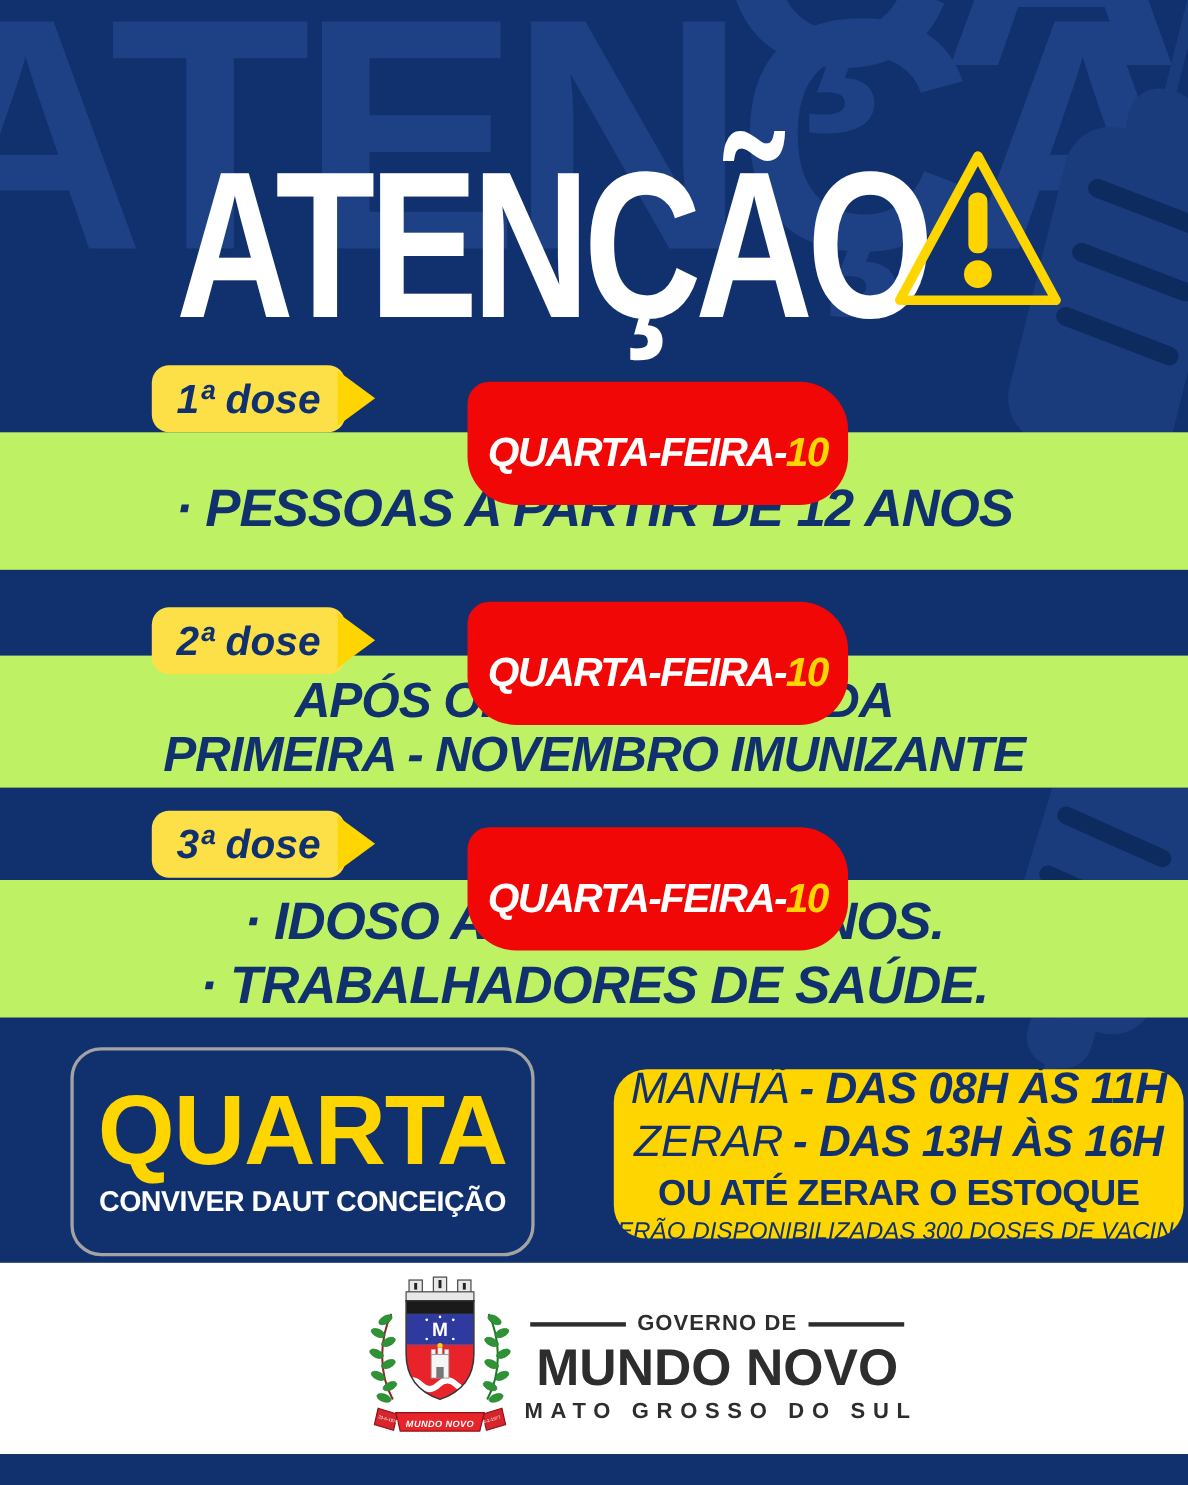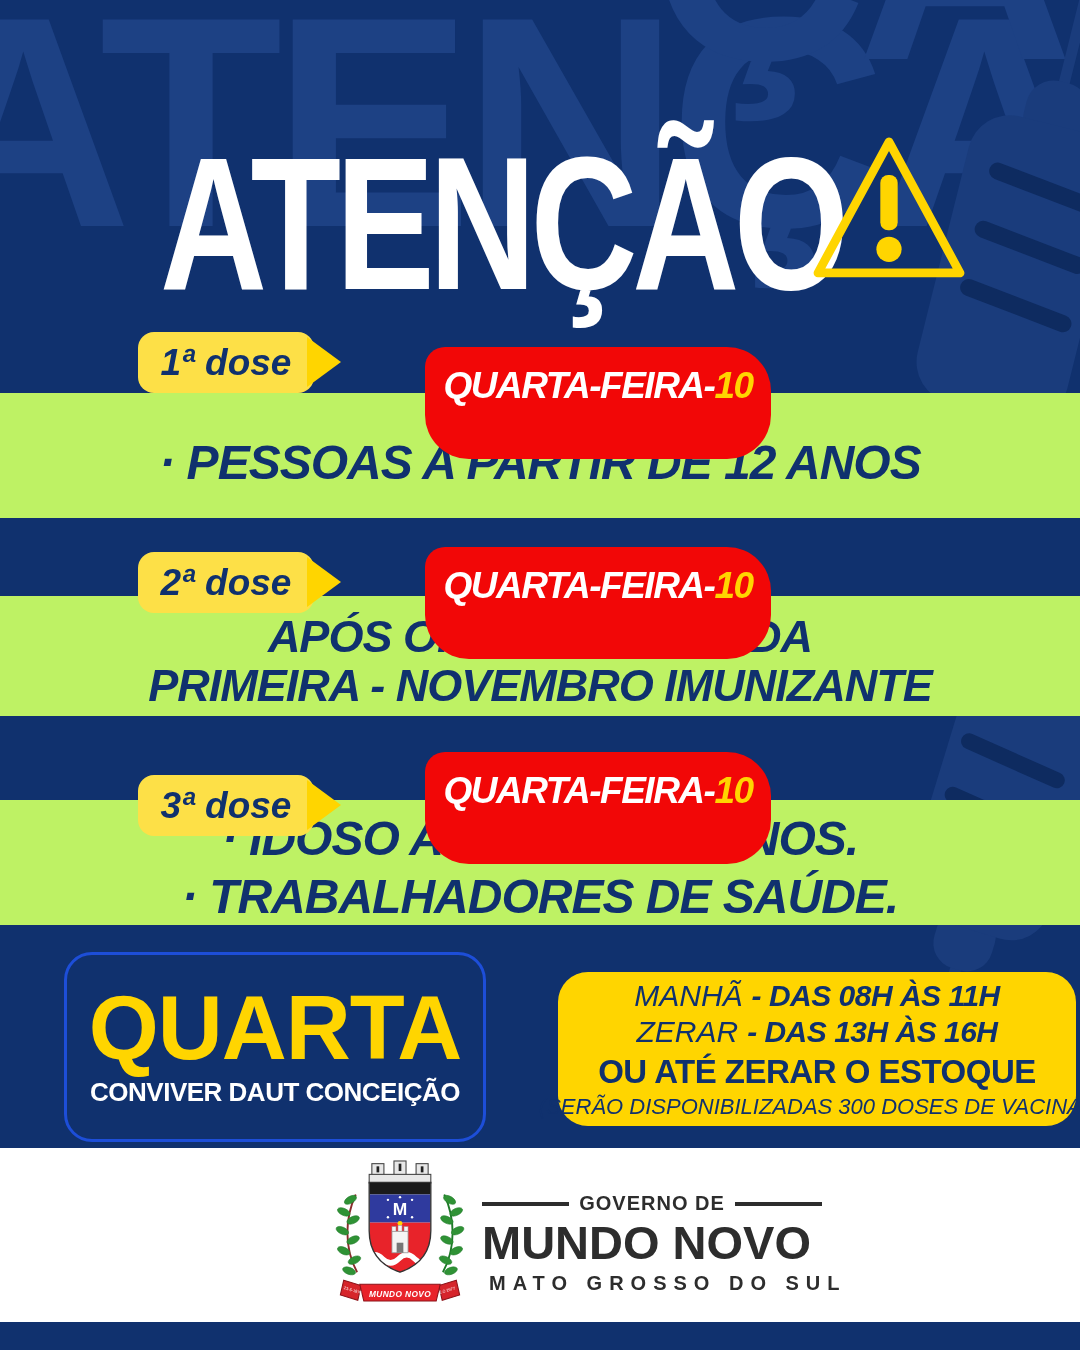--- a/index.html
+++ b/index.html
@@ -31,66 +31,66 @@
     position:absolute; z-index:3; left:138px; width:176px; height:61px;
     background:#fde047; border-radius:16px;
     display:flex; align-items:center; justify-content:center;font-style:italic;
   }
   .dose-badge::after {
     content:""; position:absolute; left:100%; margin-left:-7px; top:5px;
     width:0; height:0; border-top:25px solid transparent;
     border-bottom:25px solid transparent; border-left:34px solid #FFD500;
   }
   .dose-badge span { font-size:37px; font-weight:900; color:#10316E; }
-  .db1 { top:332px; } .db2 { top:552px; } .db3 { top:737px;margin-top:38px; }
+  .db1 { top:332px; } .db2 { top:552px; } .db3 { top:737px; }
   .red-badge {
     position:absolute; z-index:4; left:425px; width:346px; height:112px;
     background:#F20707; border-radius:20px 44px 44px 44px;
-    display:flex; align-items:flex-start; justify-content:center;
+    display:flex; align-items:center; justify-content:center;
     box-sizing:border-box; padding-top:18px;
     font-style:italic; font-weight:900; font-size:37px; letter-spacing:-1.5px;
     white-space:nowrap;
   }
   .red-badge .day { color:#FFFFFF; }
   .red-badge .daynum { color:#FFD500; }
   .rb1 { top:347px; } .rb2 { top:547px; } .rb3 { top:752px; }
   
   .band {
     position:absolute; z-index:1; left:0; width:1080px; background:#bef264;
     display:flex; flex-direction:column; align-items:center; justify-content:center;
     color:#10316E; font-style:italic; font-weight:900; text-align:center;
   }
   .band1 { top:393px; height:125px; font-size:48px; letter-spacing:-1px; padding-top:14px; box-sizing:border-box; }
   .band2 { top:596px; height:120px; font-size:45px; line-height:1.08; letter-spacing:-1px; padding-top:12px; box-sizing:border-box; }
   .band3 { top:800px; height:125px; font-size:48px; line-height:1.2; letter-spacing:-1px; padding-top:10px; box-sizing:border-box; }
   
   .event-box {
     position:absolute; z-index:2; left:64px; top:952px; width:416px; height:184px;
-    border:3px solid #1d4ed8; border-radius:28px;
+    border:3px solid #a3a3a3; border-radius:28px;
     display:flex; flex-direction:column; align-items:center; justify-content:center;
   }
   .event-day { color:#FFD500; font-size:90px; font-weight:900; line-height:0.95; letter-spacing:-1px; }
   .event-date { color:#FFFFFF; font-size:24px; font-weight:700; letter-spacing:12px; margin-top:9px; margin-left:12px; white-space:nowrap; }
   .event-loc { color:#FFFFFF; font-size:26px; font-weight:900; letter-spacing:-0.5px; margin-top:5px; white-space:nowrap; }
   .schedule-box {
     position:absolute; z-index:2; left:558px; top:972px; width:518px; height:154px;
     background:#FFD500; border-radius:30px; color:#10316E;
     display:flex; flex-direction:column; align-items:center; justify-content:center;
   }
-  .sched-line { display:flex; gap:9px; font-size:30px; font-style:italic; line-height:1.22; white-space:nowrap; }
+  .sched-line { display:flex; gap:9px; font-size:40px; font-style:italic; line-height:1.22; white-space:nowrap; }
   .slabel { font-weight:400; }
   .stime  { font-weight:900; letter-spacing:-0.5px; }
   .sched-stock { font-size:33px; font-weight:900; line-height:1.25; letter-spacing:-0.5px; white-space:nowrap; }
   .sched-note  { font-size:22px; font-style:italic; font-weight:400; margin-top:2px; white-space:nowrap; }
   
   .footer { position:absolute; z-index:2; left:0; top:1148px; width:1080px; height:174px; background:#FFFFFF; }
   .crest { position:absolute; left:333px; top:8px; }
   .gov-block {
     position:absolute; left:482px; top:44px; width:340px;
-    display:flex; flex-direction:column; color:#2D2D2D;
+    display:flex; flex-direction:column; align-items:center; color:#2D2D2D;
   }
   .gov-label-row { display:flex; align-items:center; gap:10px; width:100%; font-size:20px; font-weight:700; letter-spacing:1px; }
   .gl-line { height:4px; background:#2D2D2D; flex:1; }
   .gov-name  { font-size:47px; font-weight:900; line-height:1.05; margin-top:3px; white-space:nowrap; }
   .gov-state { font-size:20px; font-weight:700; letter-spacing:7px; margin-top:5px; margin-left:7px; white-space:nowrap; }
   .bottom-bar { position:absolute; z-index:2; left:0; top:1322px; width:1080px; height:28px; background:#10316E; }
 </style>
 </head>
 <body>
 

